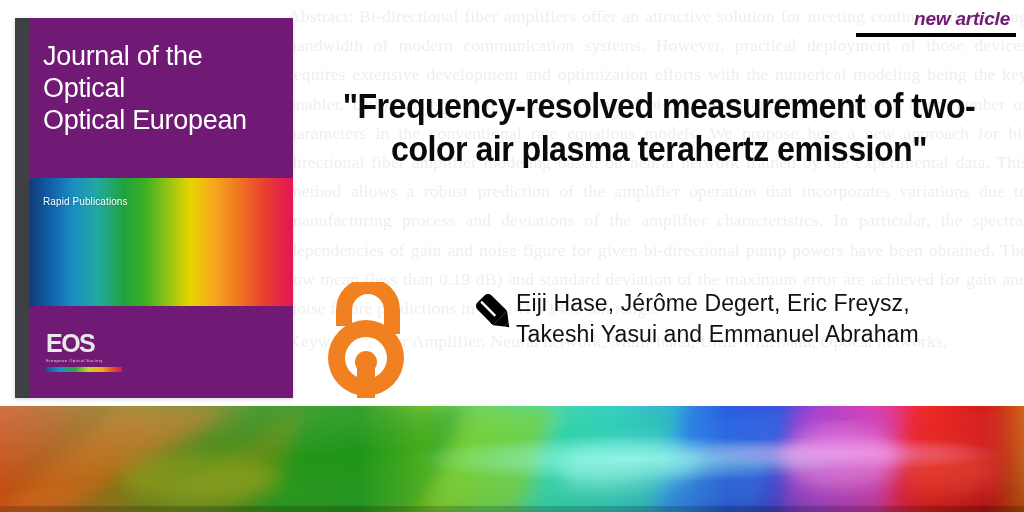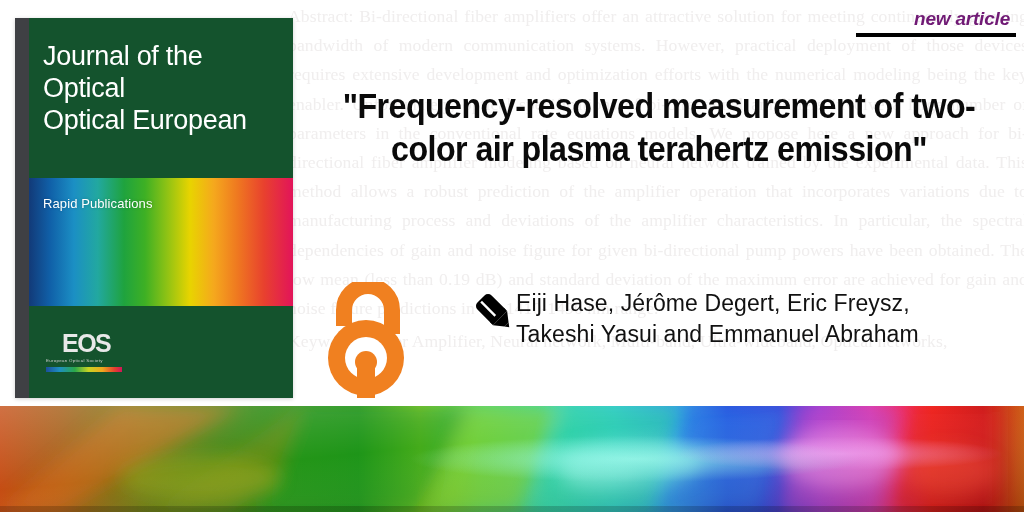--- a/index.html
+++ b/index.html
@@ -41,21 +41,21 @@
     margin-top: 4px;
   }
 
   
   #cover {
     position: absolute;
     left: 15px;
     top: 18px;
     width: 278px;
     height: 380px;
-    background: #14532d;
+    background: #701a75;
     box-shadow: 0 1px 4px rgba(0,0,0,0.18);
     overflow: hidden;
   }
   #cover-spine {
     position: absolute;
     left: 0; top: 0;
     width: 14px; height: 100%;
     background: #3f4044;
   }
   #cover-title {
@@ -88,39 +88,38 @@
       #f5a81d 70%,
       #ef7820 79%,
       #e8412e 89%,
       #e2145a 100%);
   }
   #cover-subtitle {
     position: absolute;
     left: 28px;
     top: 178px;
     color: #ffffff;
-    font-size: 13px;
+    font-size: 10px;
     font-weight: 400;
     letter-spacing: 0.1px;
     text-shadow: 0 0 3px rgba(0,0,0,0.25);
   }
   #cover-logo {
     position: absolute;
     left: 31px;
     bottom: 26px;
     width: 92px;
   }
   #cover-logo-mark {
     color: #e8e8e8;
     font-size: 25px;
     font-weight: 700;
     letter-spacing: -1.5px;
     line-height: 26px;
     font-family: "Liberation Sans", sans-serif;
-    margin-left: 16px;
   }
   #cover-logo-name {
     color: #cfcfcf;
     font-size: 4.4px;
     letter-spacing: 0.3px;
     line-height: 7px;
     margin-top: 1px;
   }
   #cover-logo-bar {
     margin-top: 3px;

